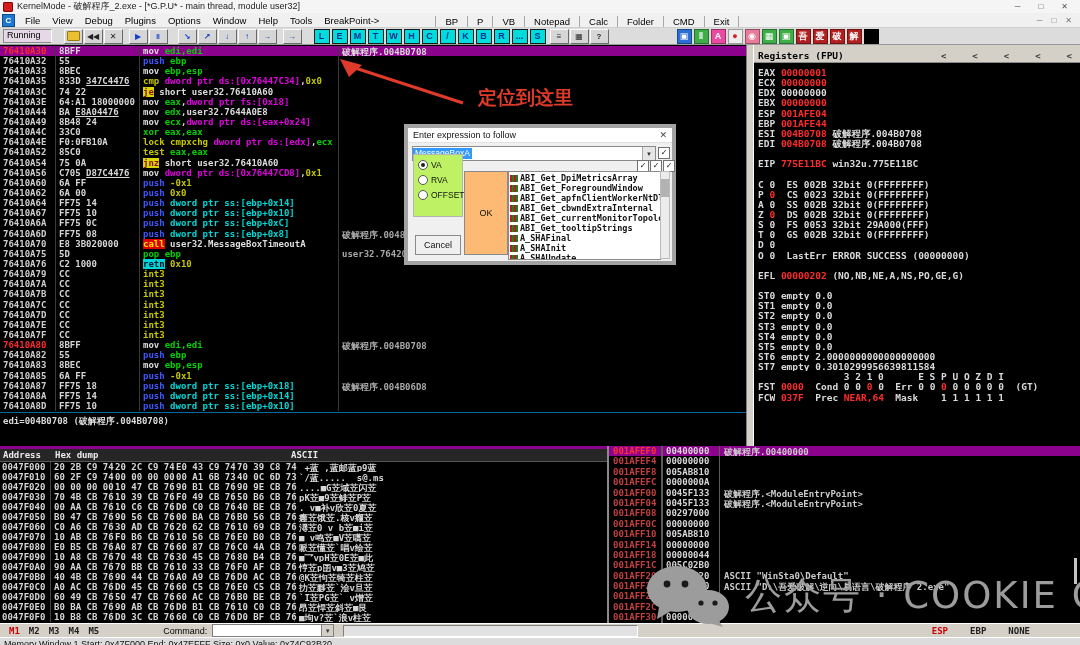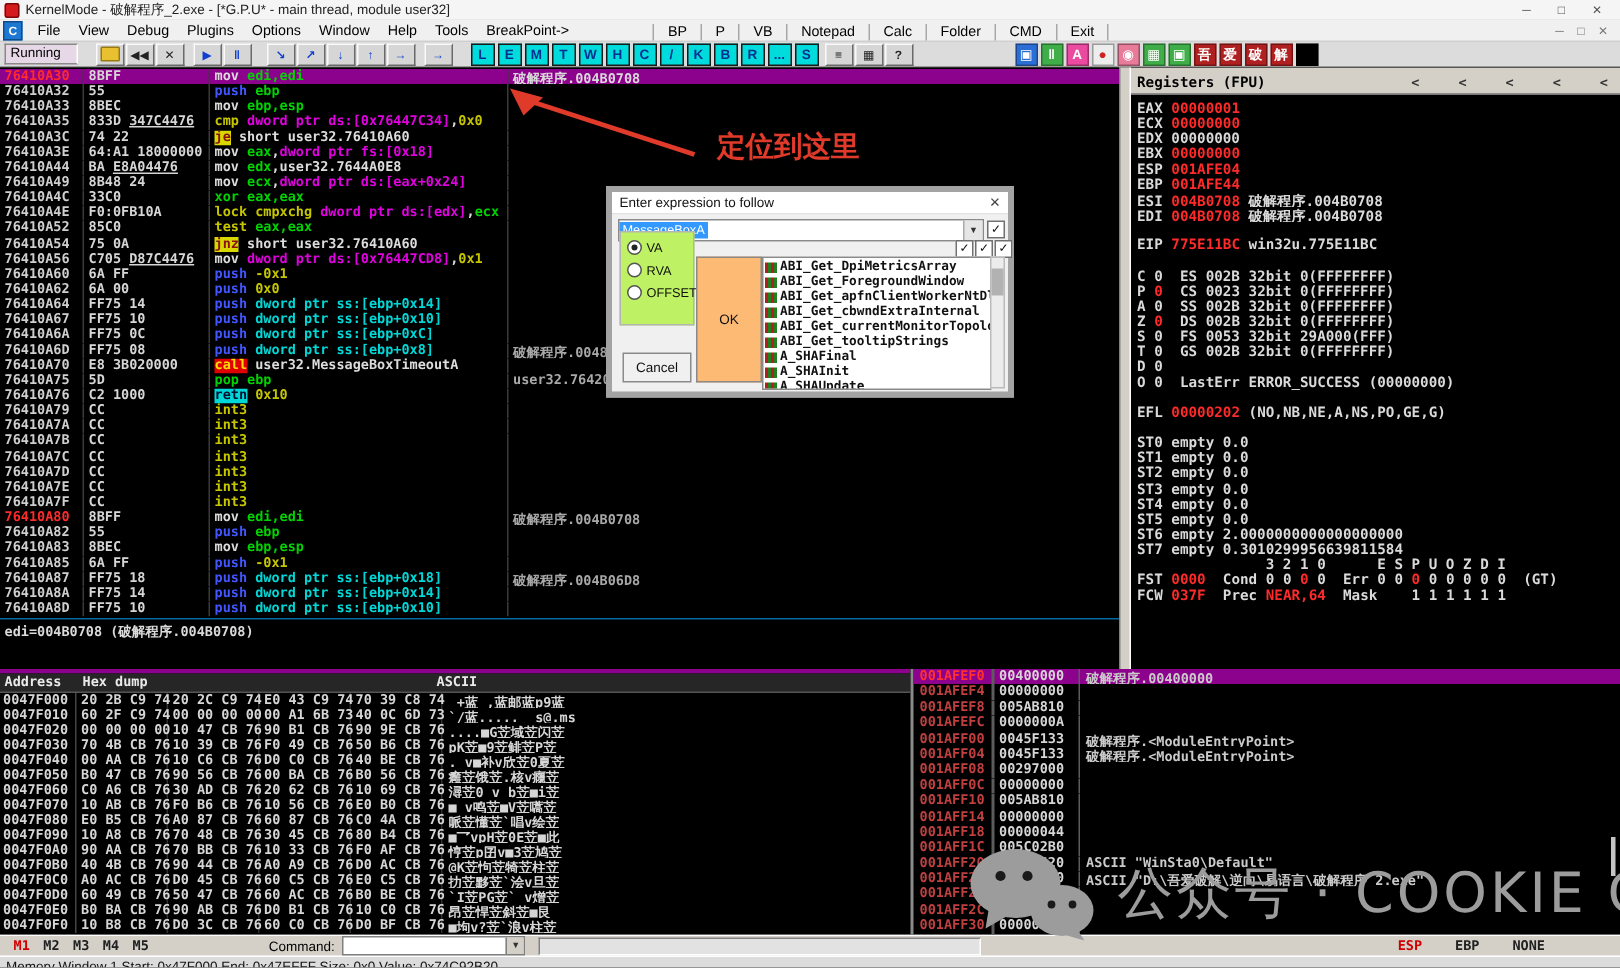--- a/index.html
+++ b/index.html
@@ -76,21 +76,21 @@
   .stk-row.sel{background:#8d028d}
   .s-addr{width:48px;padding-left:4px;color:#c04040;border-right:2px solid #5c5c5c;flex:none}
   .sel .s-addr{color:#ff3030}
   .s-val{width:53px;padding-left:3px;color:#d6d6d6;border-right:1px solid #5c5c5c;flex:none}
   .s-cmt{flex:1;padding-left:4px;color:#cacaca;overflow:hidden}
   .stack-scroll{position:absolute;right:3px;top:112px;width:3px;height:26px;background:#c4c4c4}
   
   .cmdrow{height:13px;background:#d4d0c8;display:flex;align-items:center;font-size:9px;color:#000;border-top:1px solid #fff}
   .mtab{font:bold 9px "DejaVu Sans Mono",monospace;margin-left:9px;color:#202020}
   .mtab.first{color:#d00000}
-  .cmd-label{margin-left:80px}
+  .cmd-label{margin-left:64px}
   .cmd-combo{margin-left:5px;width:120px;height:11px;background:#fff;border:1px solid #808080;display:flex;align-items:center}
   .cmd-combo .arr{margin-left:auto;width:11px;height:100%;background:#d4d0c8;border-left:1px solid #808080;
                   font-size:6px;display:flex;align-items:center;justify-content:center;color:#333}
   .cmd-panel{margin-left:9px;width:293px;height:10px;background:#e2e2e2;border:1px solid;border-color:#808080 #fff #fff #808080}
   .cmd-right{margin-left:auto;display:flex;gap:22px;padding-right:50px;font:bold 9px "DejaVu Sans Mono",monospace;color:#202020}
   .cmd-right .esp{color:#d00000}
   .statusbar{height:12px;background:#dcdcdc;border-top:1px solid #fff;font-size:9px;color:#111;display:flex;align-items:center;padding-left:4px}
   
   .dialog{position:absolute;left:404px;top:79px;width:264px;height:133px;background:#f0f0f0;border:4px solid #a3a3a3;
           box-shadow:3px 3px 9px rgba(0,0,0,.55);z-index:5;font-size:9px;color:#111}

